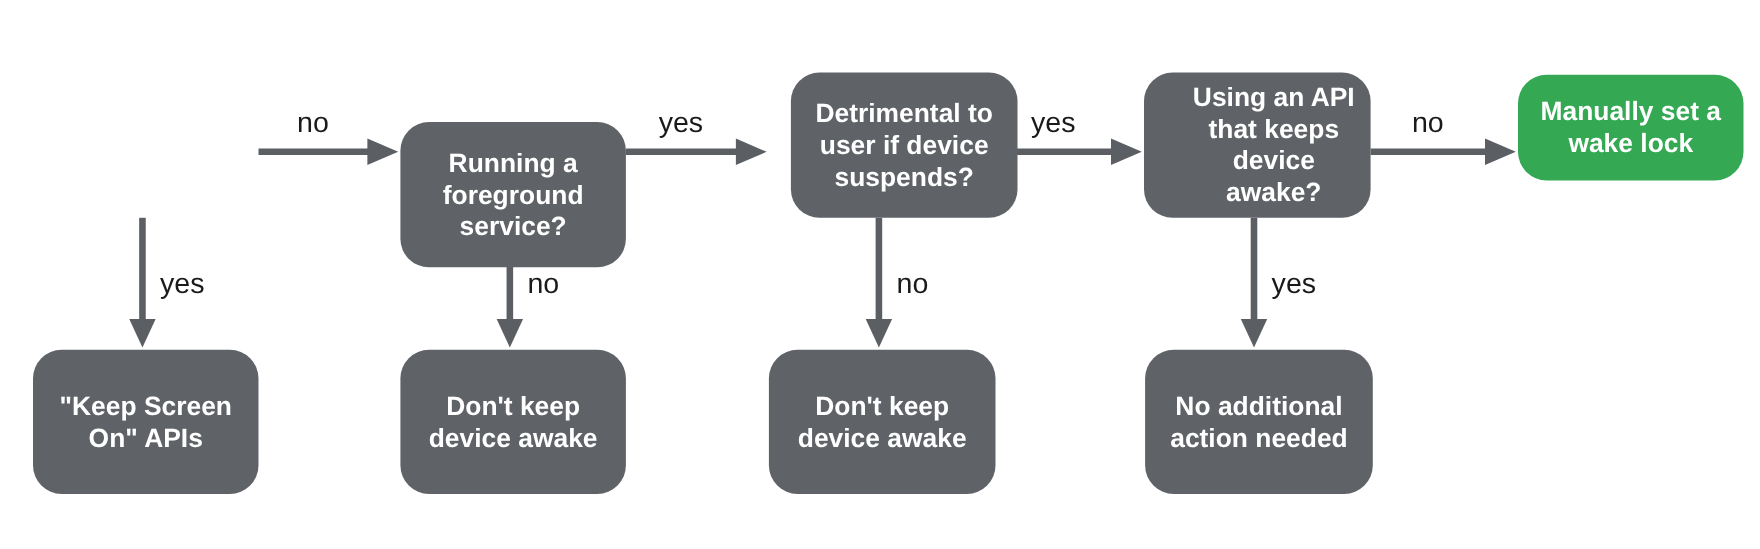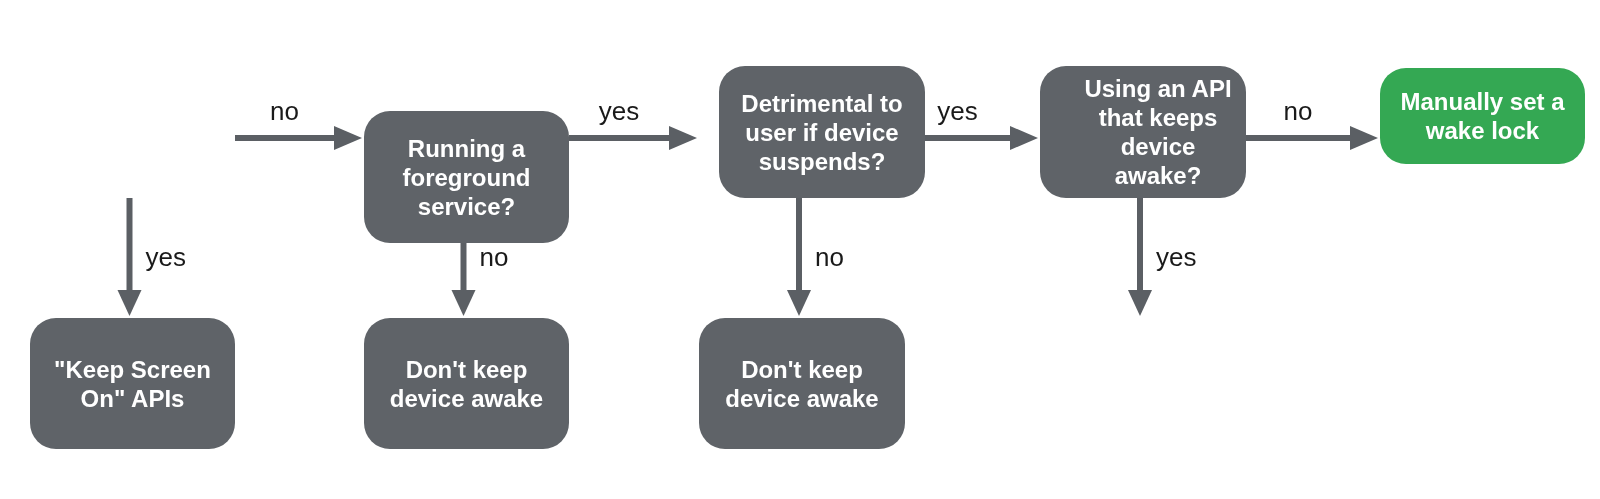--- a/index.html
+++ b/index.html
@@ -100,20 +100,24 @@
 On" APIs</span>
     </div>
     <div class="node" style="left: 364px; top: 318px; width: 205px; height: 131px; background: rgb(95, 99, 104);">
       <span class="node-label" style="color: rgb(255, 255, 255);">Don't keep
 device awake</span>
     </div>
     <div class="node" style="left: 699px; top: 318px; width: 206px; height: 131px; background: rgb(95, 99, 104);">
       <span class="node-label" style="color: rgb(255, 255, 255);">Don't keep
 device awake</span>
     </div>
+    <div class="node" style="left: 1041px; top: 318px; width: 207px; height: 131px; background: rgb(95, 99, 104);">
+      <span class="node-label" style="color: rgb(255, 255, 255);">No additional
+action needed</span>
+    </div>
     <div class="edge-label h" style="color: rgb(26, 26, 26); left: 214.5px; top: 94px;">no</div>
     <div class="edge-label v" style="color: rgb(26, 26, 26); left: 145.5px; top: 240px;">yes</div>
     <div class="edge-label h" style="color: rgb(26, 26, 26); left: 549px; top: 94px;">yes</div>
     <div class="edge-label v" style="color: rgb(26, 26, 26); left: 479.5px; top: 240px;">no</div>
     <div class="edge-label h" style="color: rgb(26, 26, 26); left: 887.5px; top: 94px;">yes</div>
     <div class="edge-label v" style="color: rgb(26, 26, 26); left: 815px; top: 240px;">no</div>
     <div class="edge-label h" style="color: rgb(26, 26, 26); left: 1228px; top: 94px;">no</div>
     <div class="edge-label v" style="color: rgb(26, 26, 26); left: 1156px; top: 240px;">yes</div>
   </div>
 

